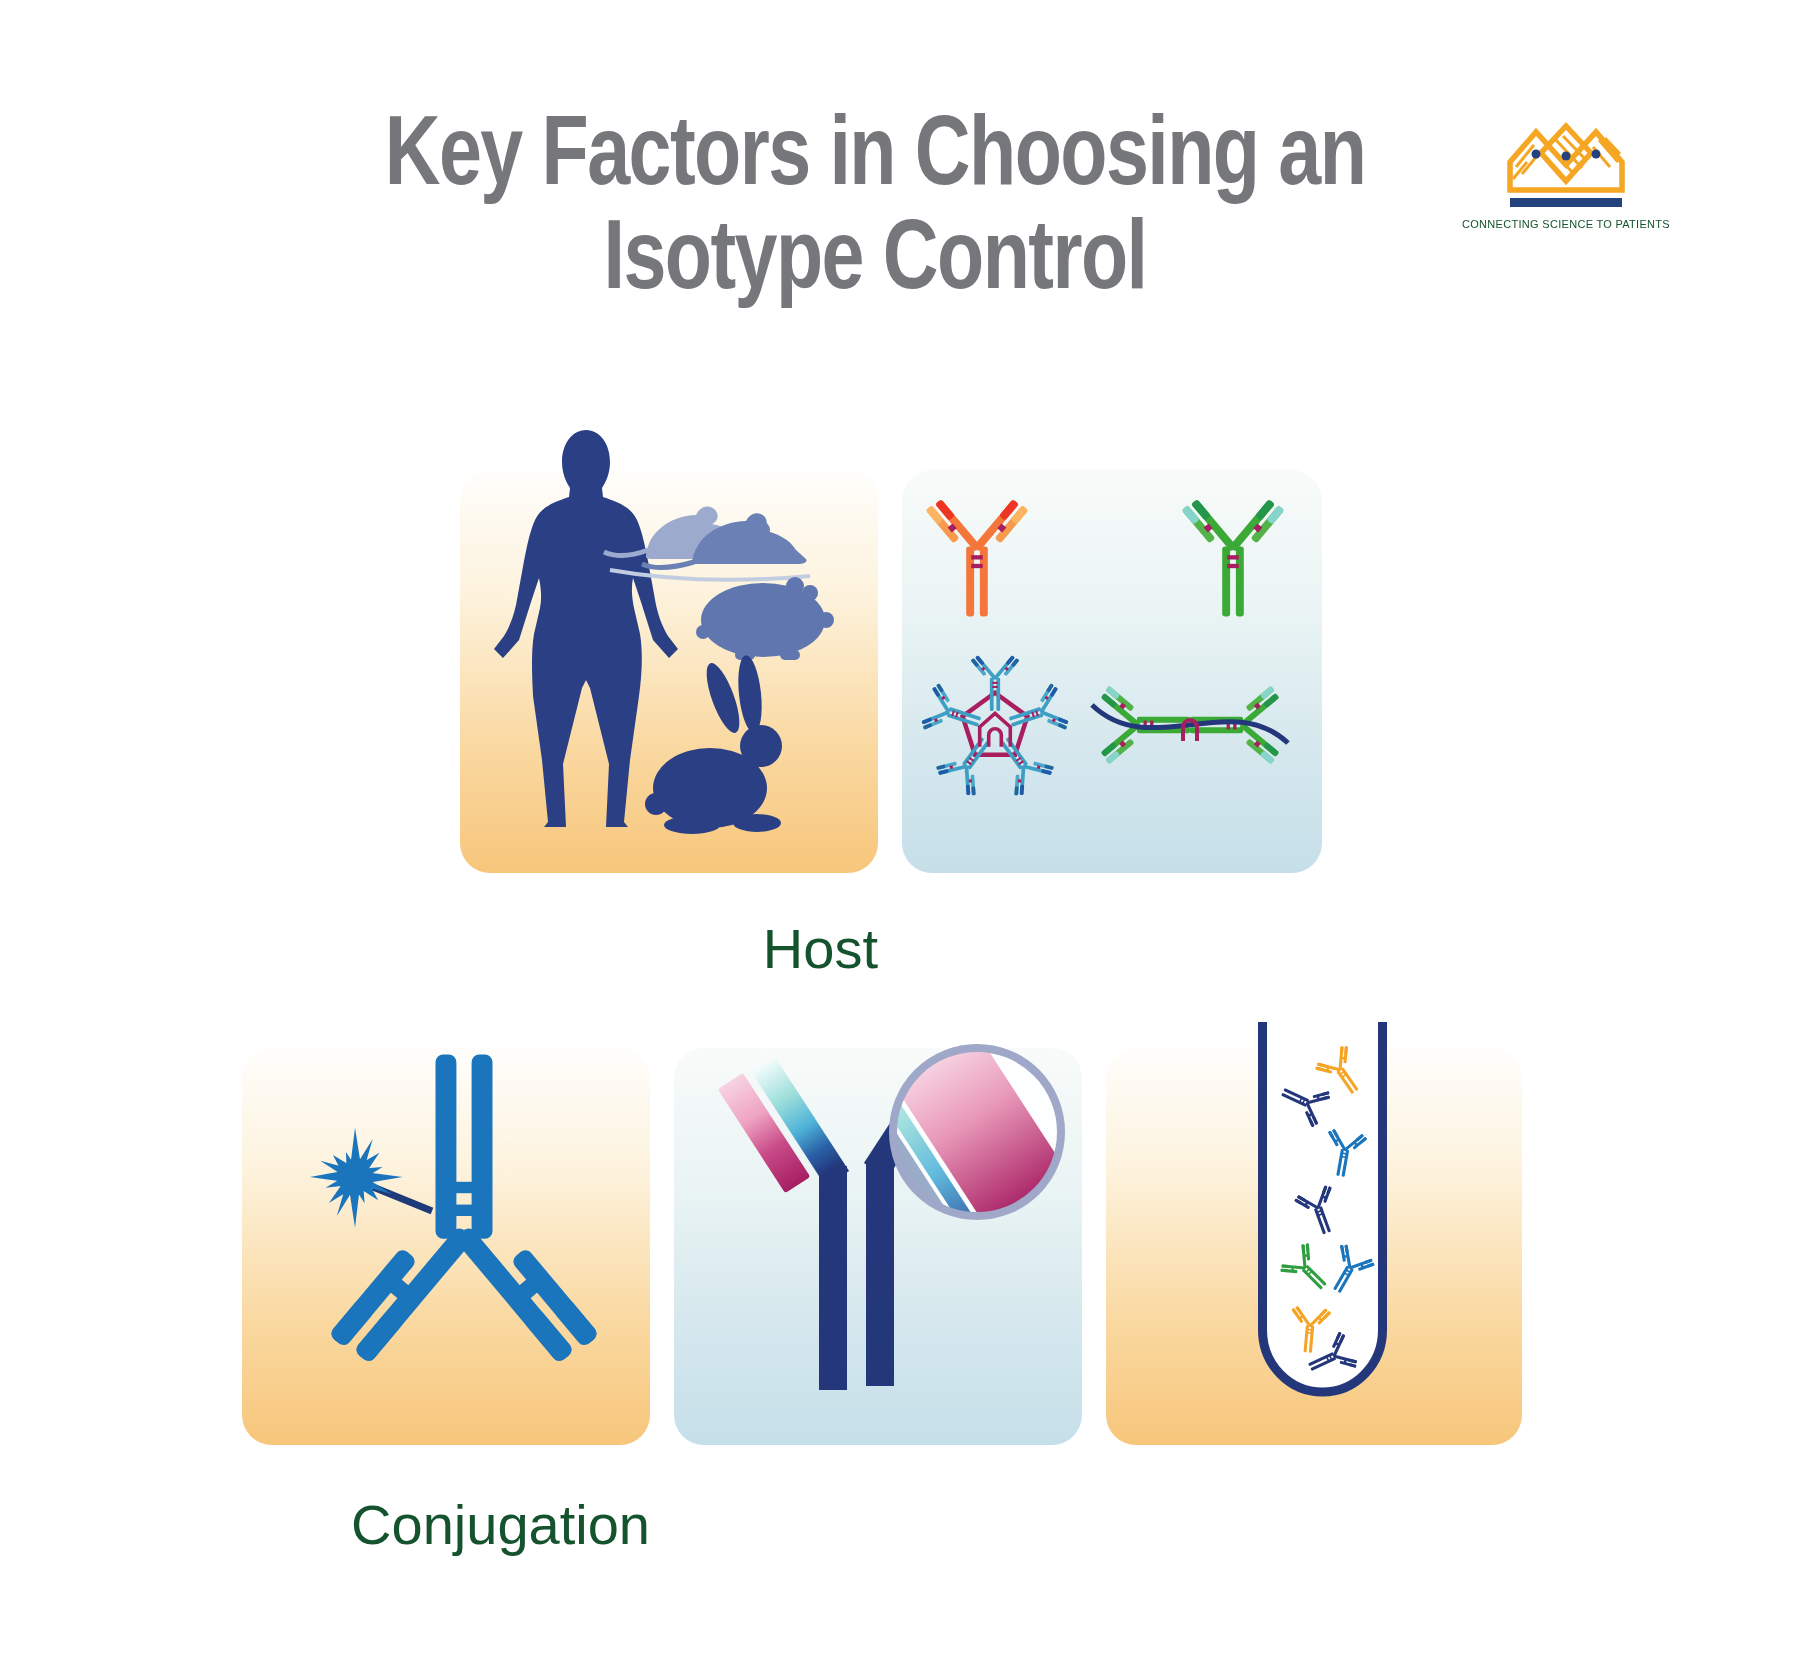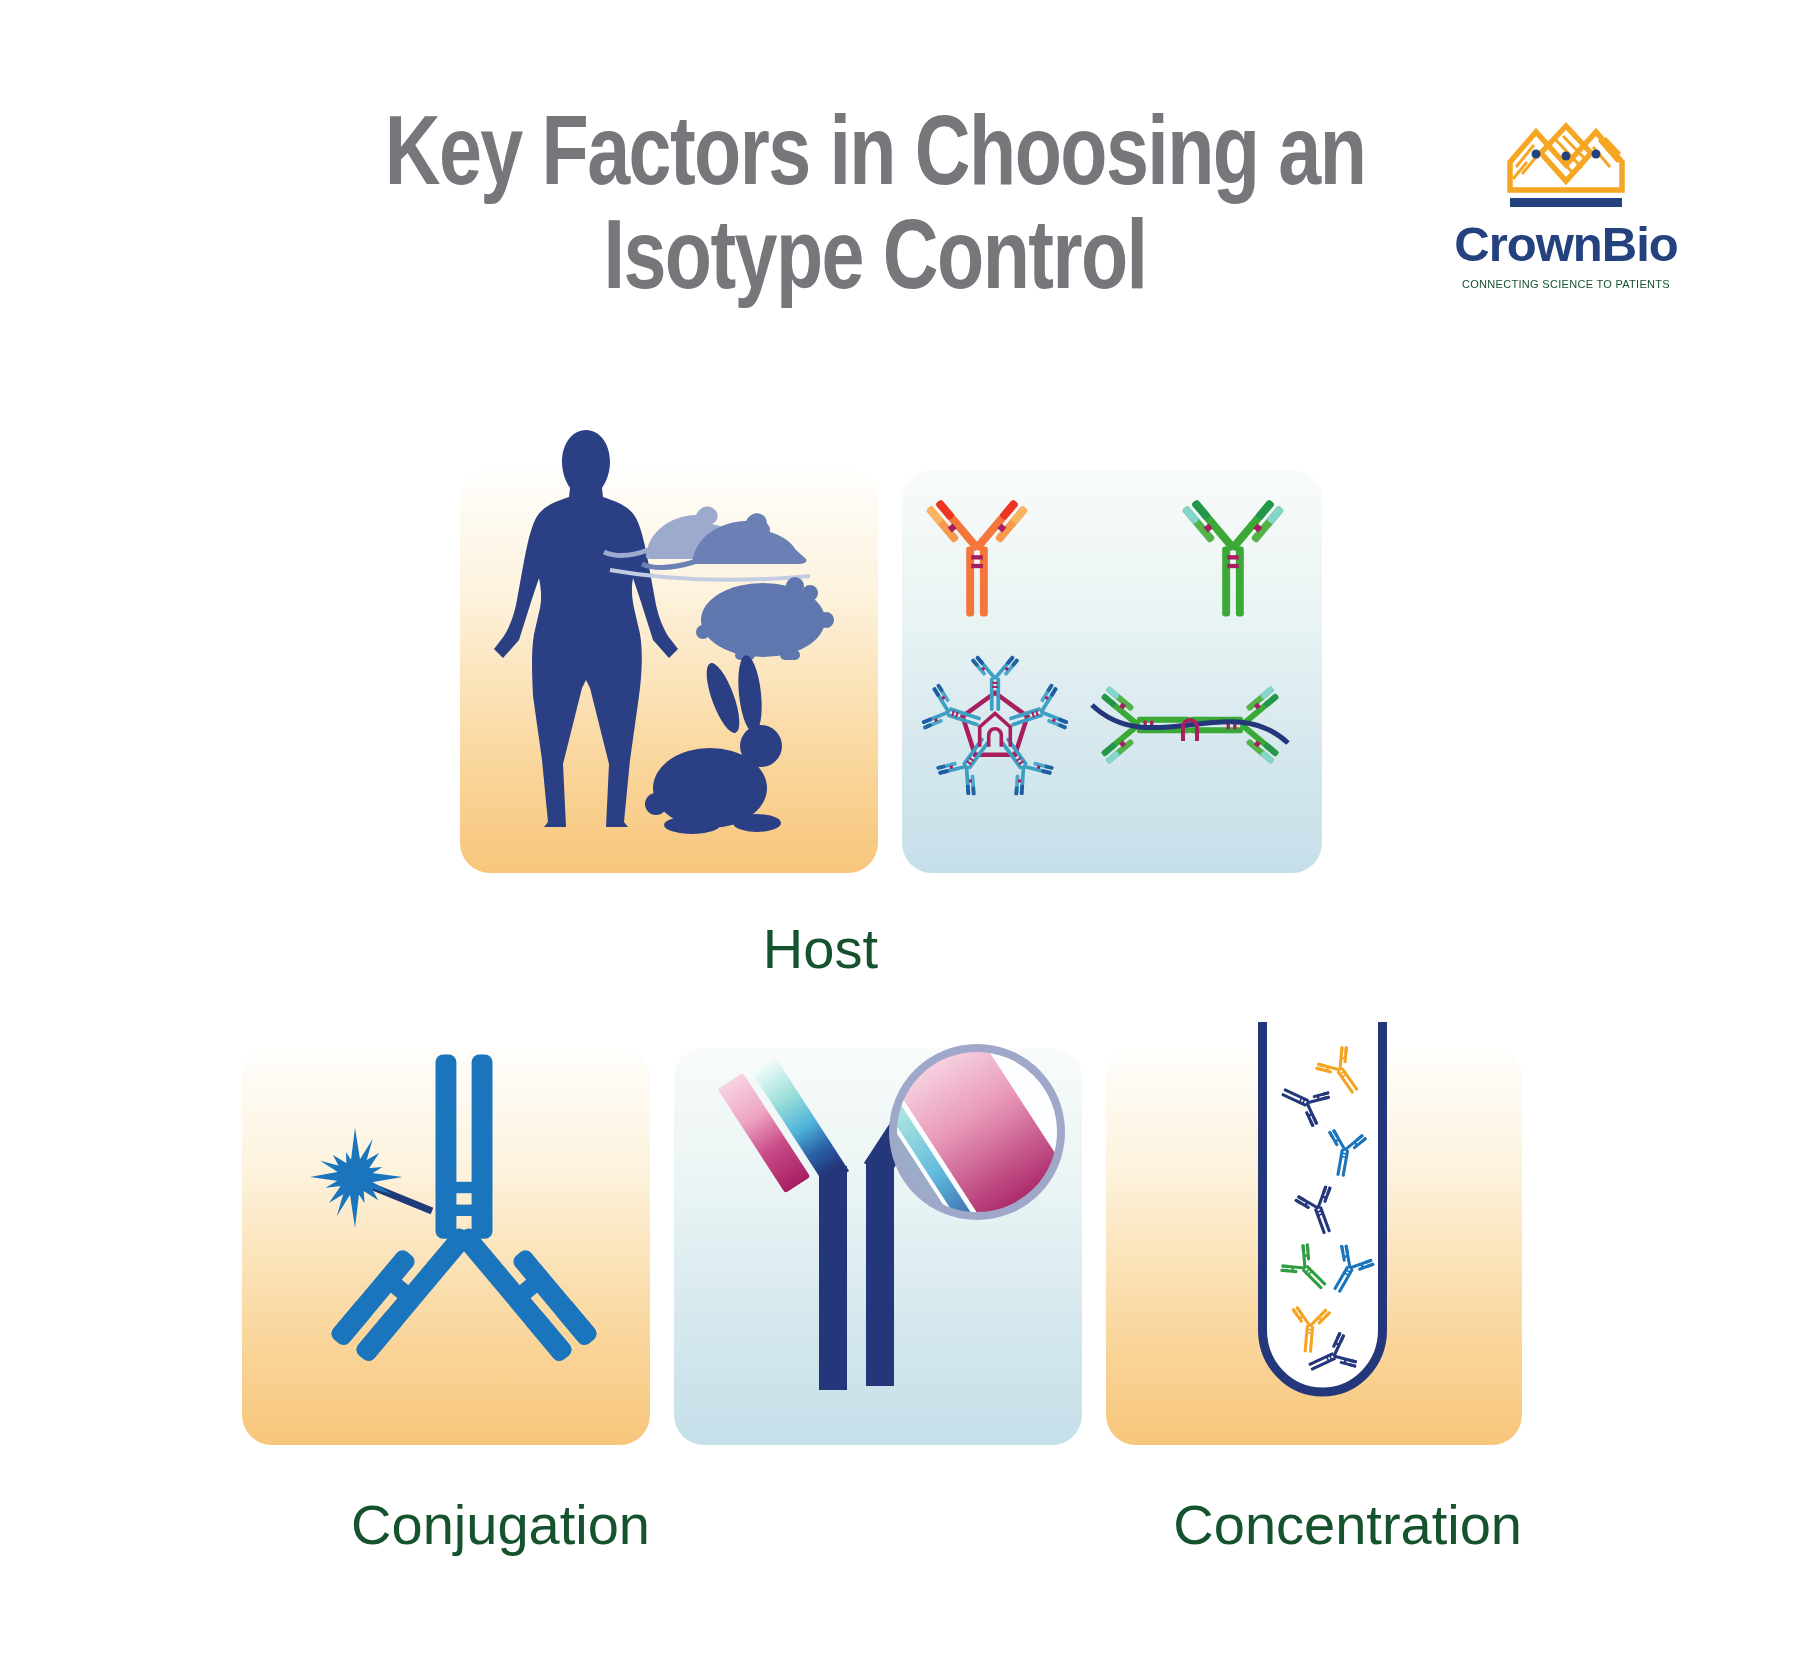--- a/index.html
+++ b/index.html
@@ -92,21 +92,20 @@
           <path d="M97,35 L114,55"></path>
           <path d="M109,26 L124,42"></path>
       </g>
       <g fill="#24427E">
         <circle cx="40" cy="42" r="4.5"></circle>
           <circle cx="70" cy="44" r="4.5"></circle>
           <circle cx="100" cy="42" r="4.5"></circle>
         <rect x="14" y="86" width="112" height="9"></rect>
       </g>
     </svg>
-    <div class="logo-name">CrownBio</div>
     <div class="logo-tag">CONNECTING SCIENCE TO PATIENTS</div>
   </div>
 
   <div class="panel bg-orange" style="left:460px;top:470px;width:418px;height:403px;"></div>
   <div class="panel bg-blue" style="left:902px;top:470px;width:420px;height:403px;"></div>
   <div class="panel bg-orange" style="left:242px;top:1048px;width:408px;height:397px;"></div>
   <div class="panel bg-blue" style="left:674px;top:1048px;width:408px;height:397px;"></div>
   <div class="panel bg-orange" style="left:1106px;top:1048px;width:416px;height:397px;"></div>
 
   <svg class="art" style="left:460px;top:380px;" width="418" height="495" viewBox="0 0 418 495">
@@ -221,15 +220,14 @@
       <use href="#sym-ab" transform="translate(206,208) rotate(-20) scale(0.28)" style="--hc:#24377B;--ds:#24377B"></use>
       <use href="#sym-ab" transform="translate(193,268) rotate(-45) scale(0.28)" style="--hc:#2F9E41;--ds:#2F9E41"></use>
       <use href="#sym-ab" transform="translate(238,268) rotate(30) scale(0.28)" style="--hc:#1B75BC;--ds:#1B75BC"></use>
       <use href="#sym-ab" transform="translate(198,326) rotate(5) scale(0.28)" style="--hc:#F5A425;--ds:#F5A425"></use>
       <use href="#sym-ab" transform="translate(222,356) rotate(65) scale(0.28)" style="--hc:#24377B;--ds:#24377B"></use>
     </g>
   </svg>
 
   <div class="factor-label" style="left:460px;width:418px;top:916px;">Host</div>
   <div class="factor-label" style="left:242px;width:408px;top:1492px;">Conjugation</div>
-  <div class="factor-label" style="left:1106px;width:416px;top:1492px;">Concentration</div>
 
 </div>
 
 </body></html>

